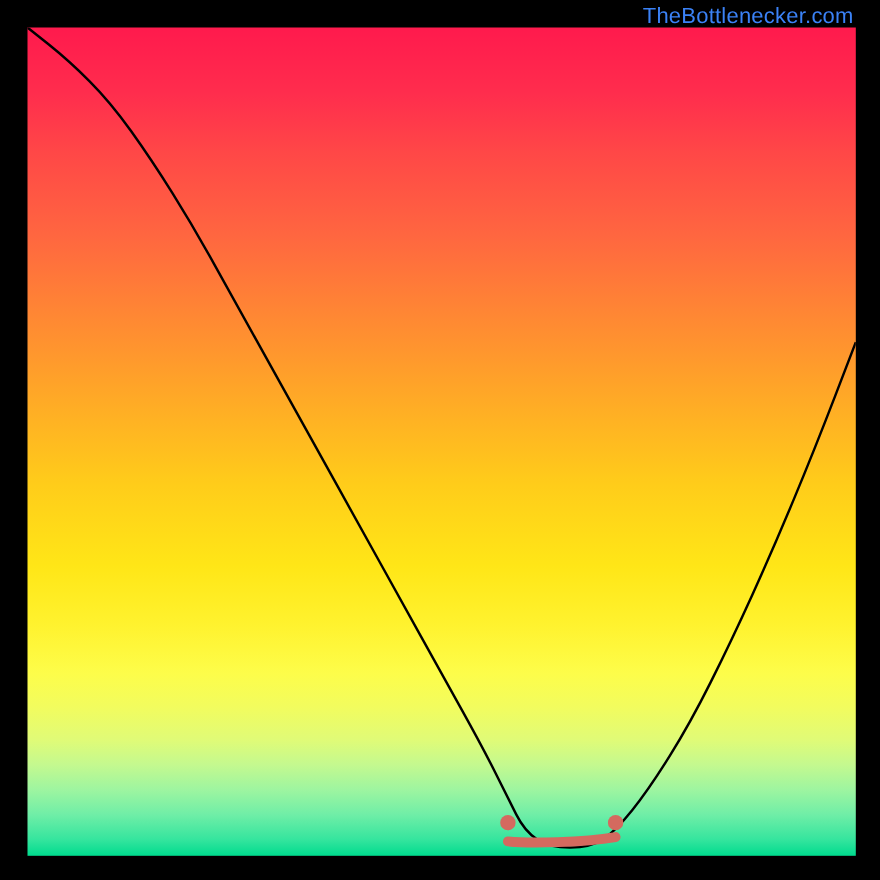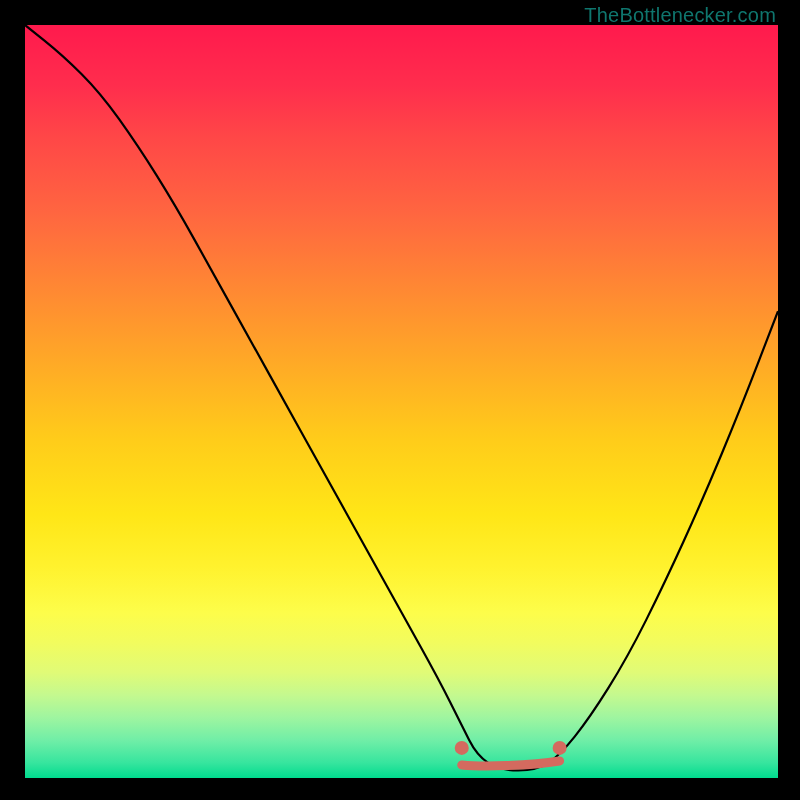--- a/index.html
+++ b/index.html
@@ -40,21 +40,21 @@
       #70eea7 95%,
       #36e59e 98%,
       #00db8e 100%);
   }
   .watermark {
     position: absolute;
     top: 4px;
     right: 24px;
     font-size: 20px;
     font-weight: 500;
-    color: #0f766e;
+    color: #3b82f6;
     letter-spacing: 0.2px;
   }
   svg.curve {
     position: absolute;
     left: 25px;
     top: 25px;
     width: 753px;
     height: 753px;
   }
 </style>

